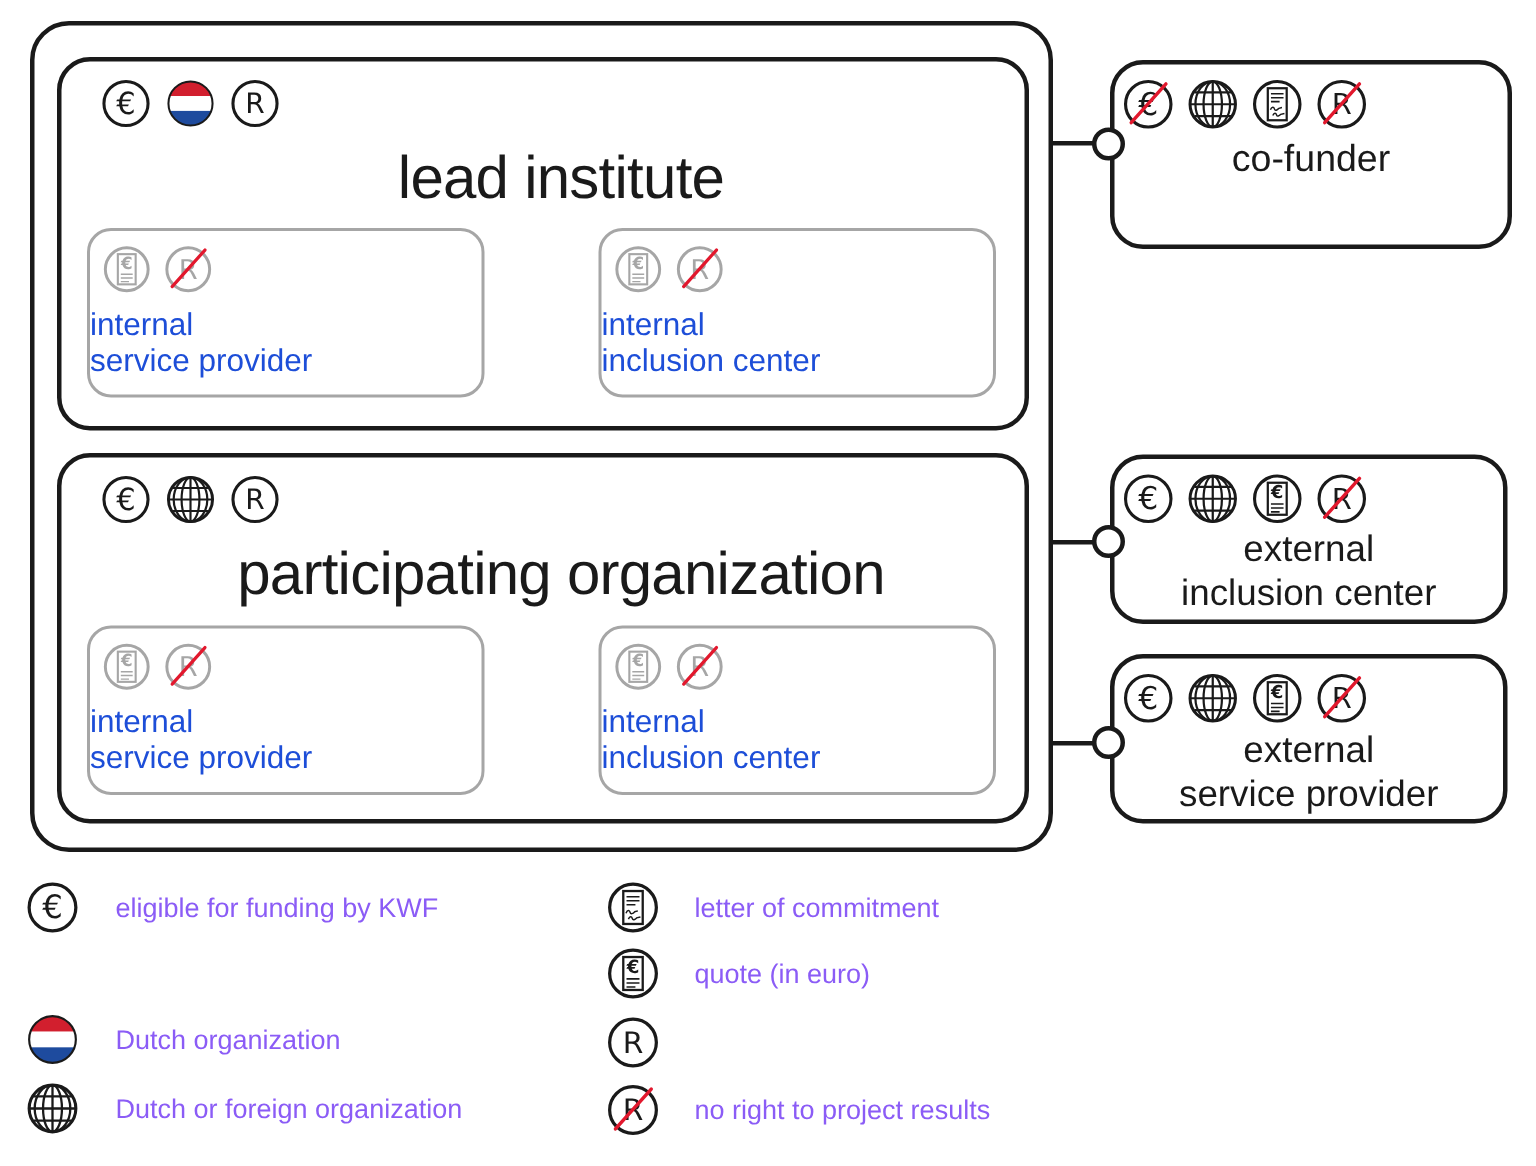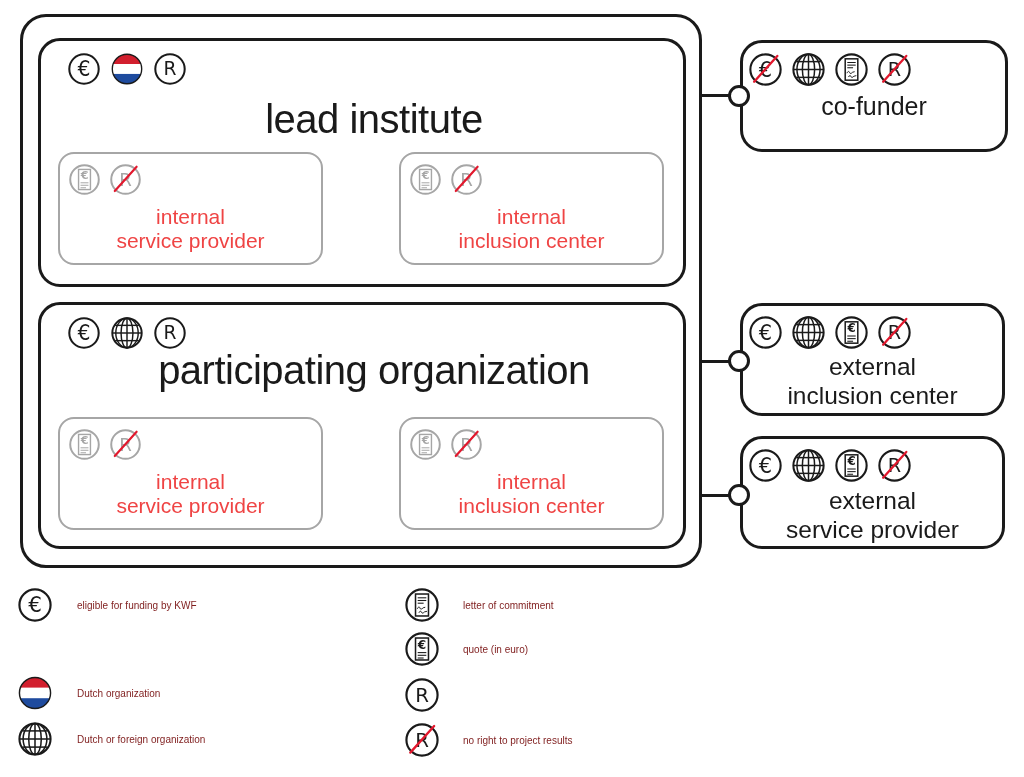--- a/index.html
+++ b/index.html
@@ -12,26 +12,26 @@
   .node-circle{position:absolute;width:16px;height:16px;background:#fff;border:3px solid #1a1a1a;
                border-radius:50%;z-index:6;}
   .icons{position:absolute;display:flex;align-items:center;}
   .icon{display:inline-block;line-height:0;}
   .sz34 .icon svg{width:34px;height:34px;}
   .sz33 .icon svg{width:33px;height:33px;}
   .sz35 .icon svg{width:35px;height:35px;}
   .sz36 .icon svg{width:36px;height:36px;}
   .big-title{position:absolute;left:0;right:0;text-align:center;font-size:40px;
              letter-spacing:-0.5px;color:#1a1a1a;white-space:nowrap;padding-left:24px;}
-  .gray-text{position:absolute;left:0;right:0;text-align:center;font-size:21px;line-height:24px;
-             color:#ef4444;}
+  .gray-text{position:absolute;left:0;right:0;text-align:left;font-size:21px;line-height:24px;
+             color:#1d4ed8;}
   .ext-title{position:absolute;left:0;right:0;text-align:center;font-size:24.5px;line-height:29px;
              color:#1a1a1a;}
   .legend-row{position:absolute;display:flex;align-items:center;height:38px;}
-  .legend-label{font-size:10px;color:#7f1d1d;white-space:nowrap;}
+  .legend-label{font-size:18px;color:#8b5cf6;white-space:nowrap;}
   .lg-left .legend-label{margin-left:24px;}
   .lg-right .legend-label{margin-left:23px;}
   .z5{z-index:5;}
 </style>
 </head>
 <body>
 
 <div id="canvas">
 
   <div class="line" style="left:686px;top:93.5px;width:53px;height:3px;"></div>
@@ -125,21 +125,21 @@
             <line x1="20" y1="2.7" x2="20" y2="37.3" stroke="#1a1a1a" stroke-width="1.7" fill="none"></line>
             <line x1="2.7" y1="20" x2="37.3" y2="20" stroke="#1a1a1a" stroke-width="1.7" fill="none"></line>
             <line x1="6" y1="11" x2="34" y2="11" stroke="#1a1a1a" stroke-width="1.7" fill="none"></line>
             <line x1="6" y1="29" x2="34" y2="29" stroke="#1a1a1a" stroke-width="1.7" fill="none"></line>
           </svg></span>
         <span class="icon"><svg viewBox="0 0 40 40" xmlns="http://www.w3.org/2000/svg">
             <circle cx="20" cy="20" r="17.3" fill="#fff" stroke="#1a1a1a" stroke-width="2.4"></circle>
             <text x="20" y="27.5" font-size="22" font-family="'DejaVu Sans', sans-serif" font-weight="500" fill="#1a1a1a" text-anchor="middle">R</text>
           </svg></span>
       </div>
-    <div class="big-title" style="top:43px;">participating organization</div>
+    <div class="big-title" style="top:56px;">participating organization</div>
 
     <div class="box gray-box" style="left:17px;top:112px;width:265px;height:113px;">
       <div class="icons sz33" style="left:8px;top:9px;gap:8px;">
           <span class="icon"><svg viewBox="0 0 40 40" xmlns="http://www.w3.org/2000/svg">
               <circle cx="20" cy="20" r="17.3" fill="#fff" stroke="#a6a6a6" stroke-width="2.4"></circle>
               <rect x="12.8" y="7.8" width="14.4" height="24.4" fill="#fff" stroke="#a6a6a6" stroke-width="1.7"></rect>
               <text x="20" y="19.5" font-size="13.5" font-family="'DejaVu Sans', sans-serif" font-weight="600" fill="#a6a6a6" text-anchor="middle">€</text>
               <line x1="15.2" y1="24" x2="24.8" y2="24" stroke="#a6a6a6" stroke-width="1.2"></line>
               <line x1="15.2" y1="27" x2="24.8" y2="27" stroke="#a6a6a6" stroke-width="1.2"></line>
               <line x1="15.2" y1="30" x2="21.8" y2="30" stroke="#a6a6a6" stroke-width="1.2"></line>
@@ -172,21 +172,21 @@
               <line x1="7" y1="34" x2="33.5" y2="4.5" stroke="#e2182d" stroke-width="2.6" stroke-linecap="round"></line>
             </svg></span>
         </div>
       <div class="gray-text" style="top:51px;">
         <span>internal</span><br>
         <span>inclusion center</span>
       </div>
     </div>
   </div>
 
-  <div class="box black-box z5" style="left:740px;top:40px;width:268px;height:112px;text-decoration:underline;">
+  <div class="box black-box z5" style="left:740px;top:40px;width:268px;height:126px;text-decoration:underline;">
     <div class="icons sz35" style="left:5px;top:9px;gap:8px;">
         <span class="icon"><svg viewBox="0 0 40 40" xmlns="http://www.w3.org/2000/svg">
             <circle cx="20" cy="20" r="17.3" fill="#fff" stroke="#1a1a1a" stroke-width="2.4"></circle>
             <text x="20" y="28" font-size="24" font-family="'DejaVu Sans', sans-serif" font-weight="500" fill="#1a1a1a" text-anchor="middle">€</text>
             <line x1="7" y1="34" x2="33.5" y2="4.5" stroke="#e2182d" stroke-width="2.6" stroke-linecap="round"></line>
           </svg></span>
         <span class="icon"><svg viewBox="0 0 40 40" xmlns="http://www.w3.org/2000/svg">
             <circle cx="20" cy="20" r="17.3" fill="#fff" stroke="#1a1a1a" stroke-width="2.3"></circle>
             <ellipse cx="20" cy="20" rx="7" ry="17.3" stroke="#1a1a1a" stroke-width="1.7" fill="none"></ellipse>
             <ellipse cx="20" cy="20" rx="13.2" ry="17.3" stroke="#1a1a1a" stroke-width="1.7" fill="none"></ellipse>

